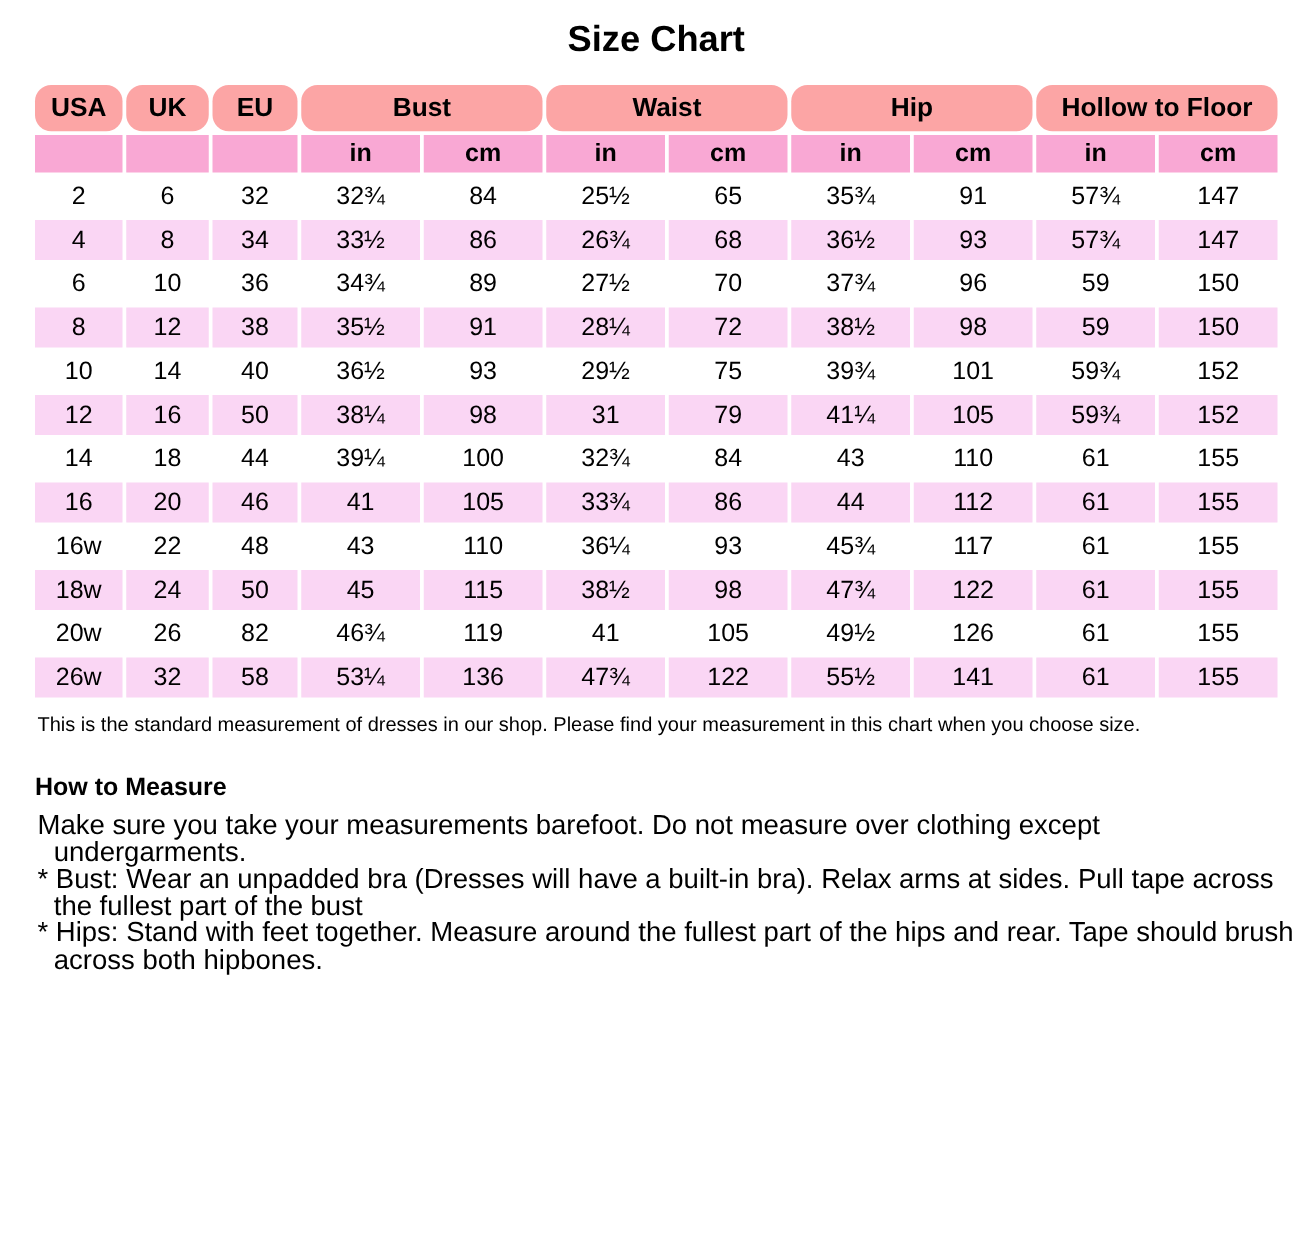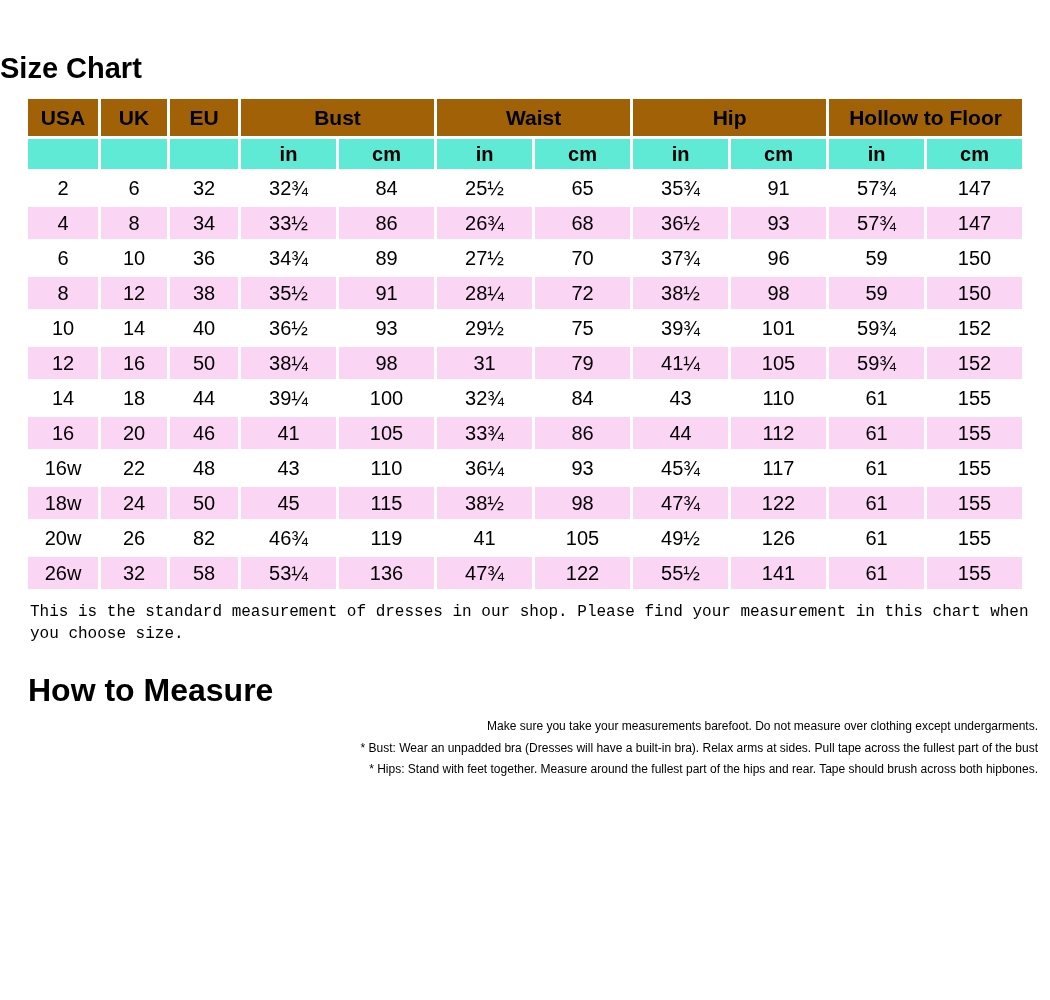--- a/index.html
+++ b/index.html
@@ -12,25 +12,24 @@
     color: #000000;
     -webkit-font-smoothing: antialiased;
   }
   .page {
     position: relative;
     width: 1050px;
     height: 1000px;
     overflow: hidden;
   }
   .title {
-    text-align: left;
+    text-align: center;
     font-size: 29px;
     font-weight: bold;
-    margin: 0;
-    padding-top: 52px;
+    margin: 16px;
     letter-spacing: 0px;
   }
   table.size-chart {
     border-collapse: separate;
     border-spacing: 3px;
     table-layout: fixed;
     margin: 11px 0 0 25px;
     width: 1000px;
   }
   table.size-chart th,
@@ -39,58 +38,57 @@
     vertical-align: middle;
     padding: 0;
     overflow: hidden;
     white-space: nowrap;
   }
   col.c-usa { width: 70px; }
   col.c-uk  { width: 66px; }
   col.c-eu  { width: 68px; }
   col.c-m   { width: 95px; }
   tr.group-row th {
-    background: #a16207;
+    background: #fca5a5;
     height: 37px;
     font-size: 21px;
     font-weight: bold;
+    border-radius: 13px;
   }
   tr.units-row th {
-    background: #5eead4;
+    background: #f9a8d4;
     height: 30px;
     font-size: 20px;
     font-weight: bold;
   }
   tbody td {
     background: #ffffff;
     height: 32px;
     font-size: 20px;
     font-weight: normal;
   }
   tbody tr.alt td {
     background: #fad6f4;
   }
   .note-block {
     margin: 9px 0 0 30px;
     width: 1000px;
     font-size: 16px;
     line-height: 22px;
-    font-family: Liberation Mono, monospace;
   }
   .how-heading {
     margin: 27px 0 7px 28px;
-    font-size: 32px;
+    font-size: 20px;
     font-weight: bold;
   }
   .measure-block {
     margin: 0 0 0 30px;
     width: 1008px;
-    font-size: 12px;
+    font-size: 22px;
     line-height: 21.5px;
-    text-align: right;
   }
   .measure-block .m-line {
     padding-left: 13px;
     text-indent: -13px;
   }
 </style>
 </head>
 <body>
 
 <div class="page">

